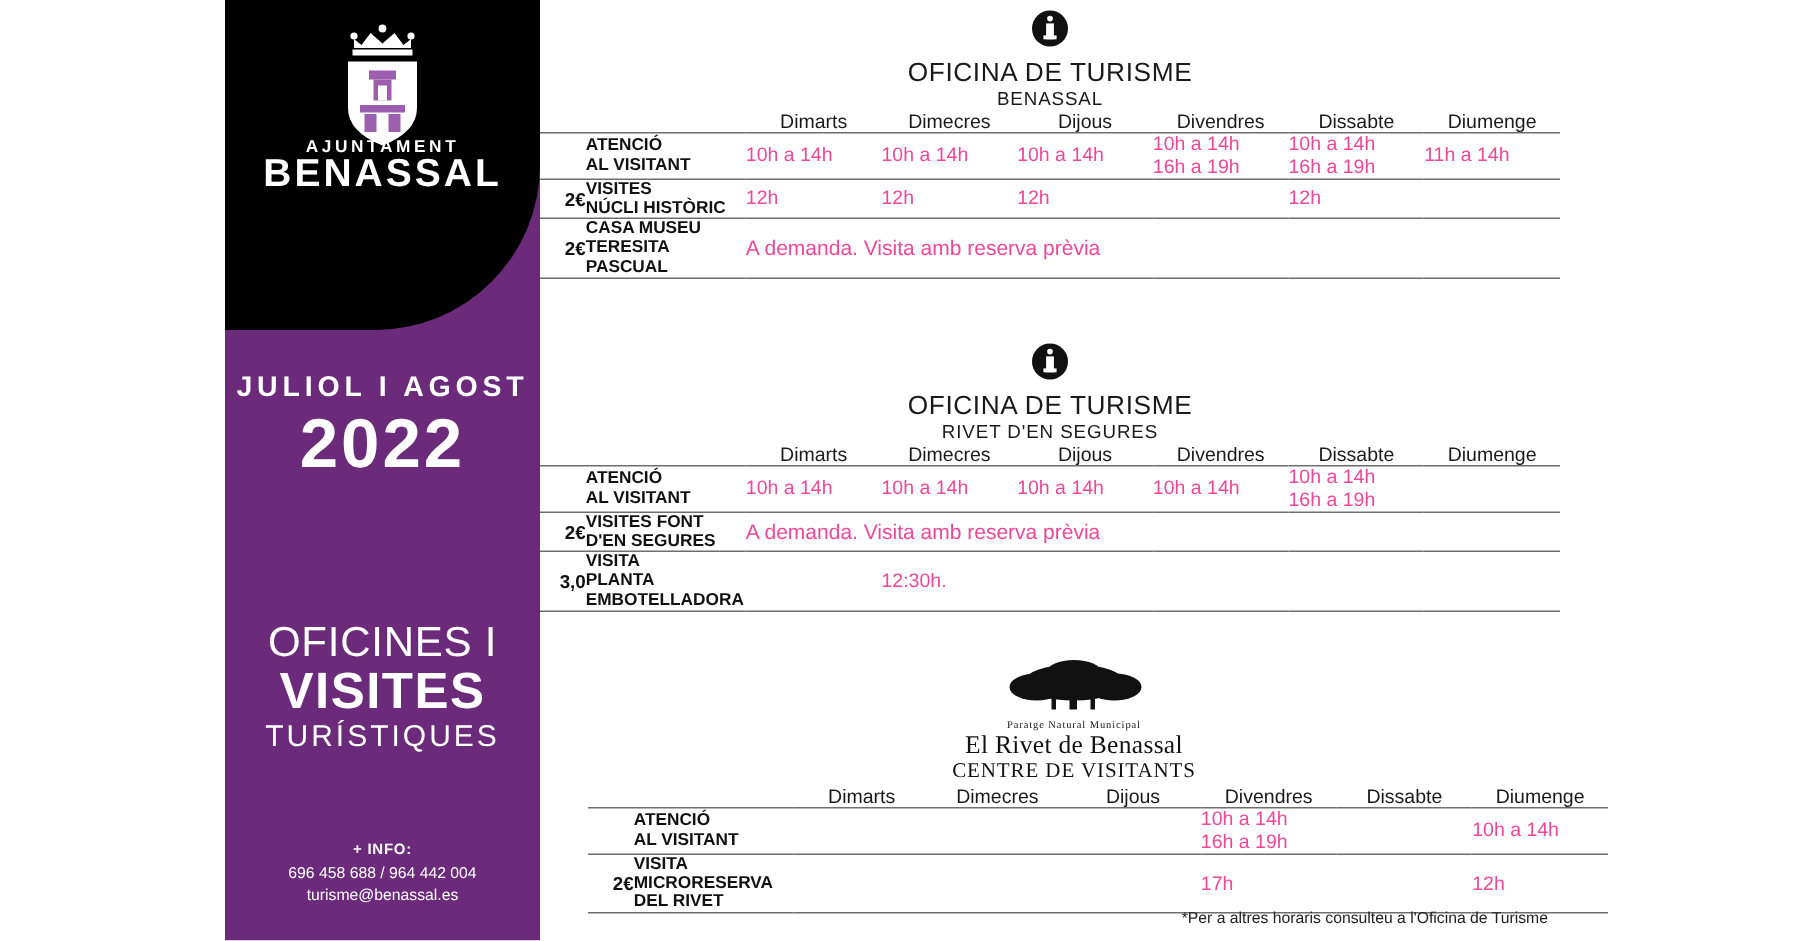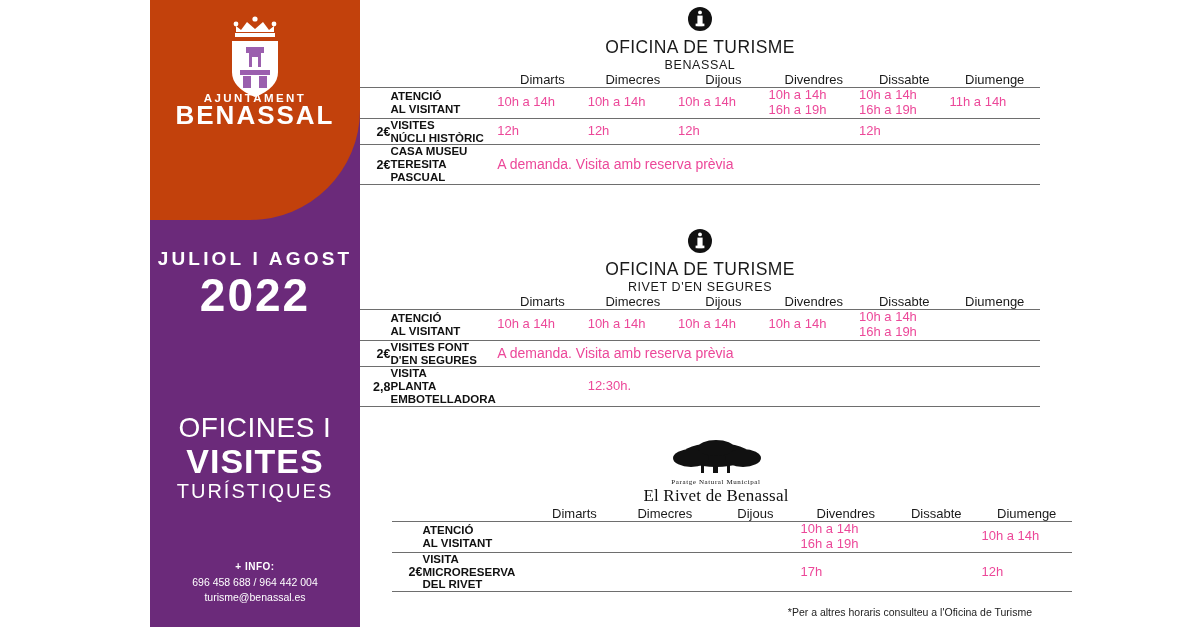--- a/index.html
+++ b/index.html
@@ -20,21 +20,21 @@
     position: absolute;
     left: 150px; top: 0;
     width: 210px; height: 627px;
     background: #6b2a7a;
     overflow: hidden;
   }
   .left-top-round {
     position: absolute;
     left: 0; top: 0;
     width: 210px; height: 220px;
-    background: #c2410c;
+    background: #000000;
     border-bottom-right-radius: 110px;
   }
   .crest {
     position: absolute;
     left: 50%; top: 14px;
     transform: translateX(-50%);
     width: 78px; height: 86px;
   }
   .crest svg { display:block; }
   .ajuntament {
@@ -336,21 +336,21 @@
               <td class="cell">10h a 14h</td>
               <td class="cell">10h a 14h<br>16h a 19h</td>
               <td class="cell"></td>
             </tr>
             <tr class="rowline">
               <td class="price">2€</td>
               <td class="svc-label">VISITES FONT<br>D'EN SEGURES</td>
               <td class="cell ondemand" colspan="6">A demanda. Visita amb reserva prèvia</td>
             </tr>
             <tr class="rowline rowline-bot">
-              <td class="price">2,8</td>
+              <td class="price">3,0</td>
               <td class="svc-label">VISITA<br>PLANTA<br>EMBOTELLADORA</td>
               <td class="cell"></td>
               <td class="cell">12:30h.</td>
               <td class="cell"></td>
               <td class="cell"></td>
               <td class="cell"></td>
               <td class="cell"></td>
             </tr>
           </tbody>
         </table>
@@ -361,20 +361,21 @@
               <ellipse cx="65" cy="17" rx="34" ry="12" fill="#111"></ellipse>
               <ellipse cx="40" cy="20" rx="18" ry="9" fill="#111"></ellipse>
               <ellipse cx="92" cy="20" rx="18" ry="9" fill="#111"></ellipse>
               <ellipse cx="65" cy="10" rx="18" ry="8" fill="#111"></ellipse>
               <rect x="62" y="24" width="5" height="11" fill="#111"></rect>
               <rect x="50" y="27" width="3" height="8" fill="#111"></rect>
               <rect x="76" y="27" width="3" height="8" fill="#111"></rect>
             </svg></div>
           <div class="rivet-sub1">Paratge Natural Municipal</div>
           <div class="rivet-name">El Rivet de Benassal</div>
+          <div class="rivet-name2">CENTRE DE VISITANTS</div>
         </div>
         <table class="sched">
           <colgroup>
             <col class="col-price">
             <col class="col-label">
             <col class="col-day">
             <col class="col-day">
             <col class="col-day">
             <col class="col-day">
             <col class="col-day">

